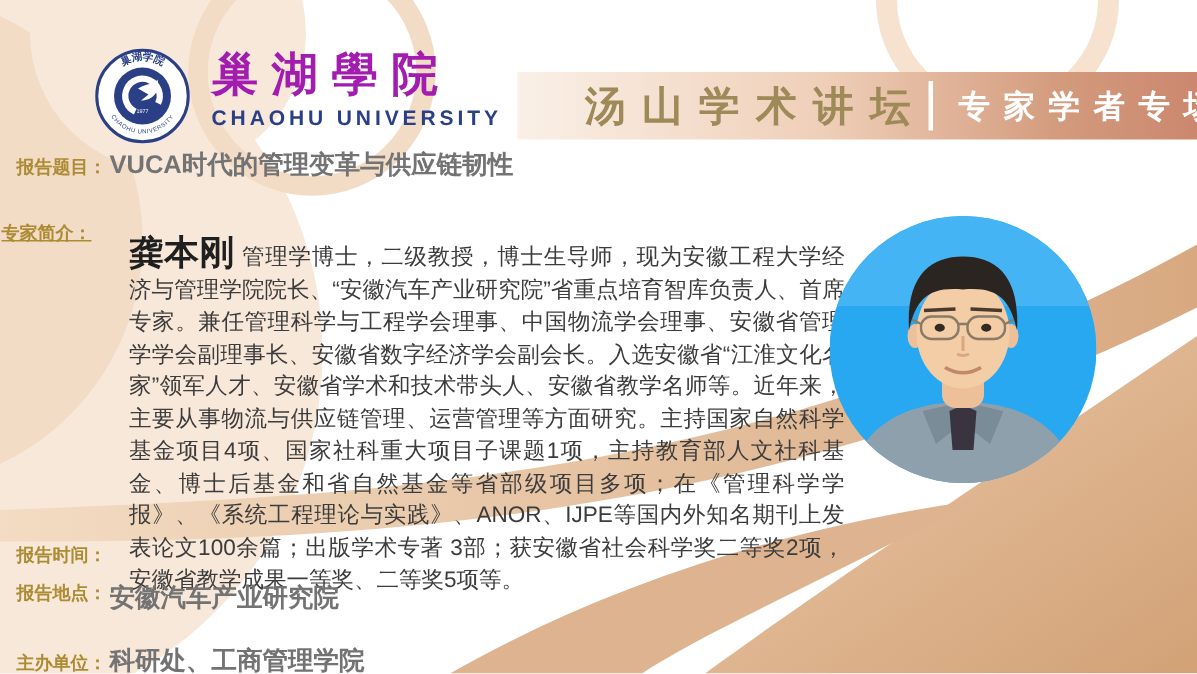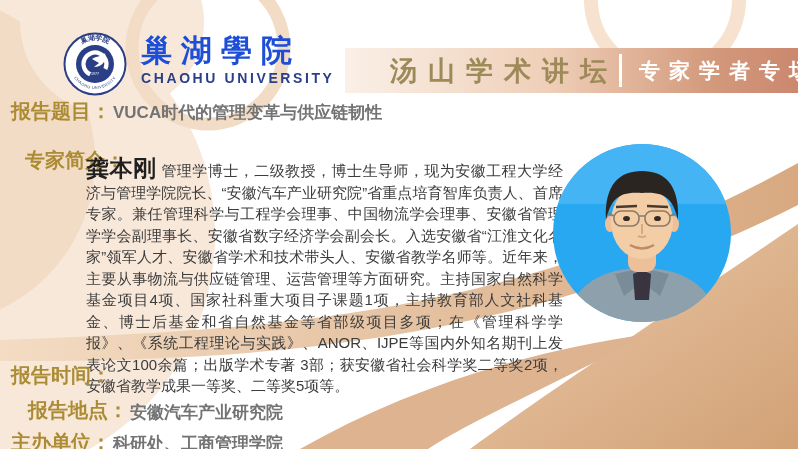--- a/index.html
+++ b/index.html
@@ -8,52 +8,52 @@
     font-family:"Liberation Sans","DejaVu Sans",sans-serif;
   }
   .poster{position:absolute;inset:0;width:798px;height:449px;overflow:hidden;}
   .decor{position:absolute;left:0;top:0;width:798px;height:449px;z-index:0;}
 
   
   .seal{position:absolute;left:62px;top:31px;width:66px;height:66px;z-index:2;}
   .univ-names{position:absolute;left:141px;top:33px;z-index:2;}
   .name-zh{
     font-family:"DejaVu Serif","Liberation Serif",serif;font-weight:bold;
-    color:#1d4ed8;font-size:31px;letter-spacing:9px;line-height:34px;white-space:nowrap;
+    color:#a21caf;font-size:31px;letter-spacing:9px;line-height:34px;white-space:nowrap;
   }
   .name-en{
     color:#2b3f87;font-weight:bold;font-size:14px;letter-spacing:2.6px;margin-top:3px;white-space:nowrap;
   }
   .banner{
     position:absolute;left:345px;top:48px;width:453px;height:45px;z-index:1;
     background:linear-gradient(90deg,#faf0e7 0%,#efcfb8 42%,#d39a7c 75%,#c8816a 100%);
     display:flex;align-items:center;padding-left:32px;
   }
   .forum-title{
     color:#9d8a58;font-size:27px;font-weight:bold;letter-spacing:11px;
     margin-left:13px;white-space:nowrap;
   }
   .banner-divider{width:3px;height:33px;background:#ffffff;margin-left:1px;flex:0 0 auto;}
   .session-title{
     color:#ffffff;font-family:"DejaVu Serif","Liberation Serif",serif;font-weight:600;
     font-size:21px;letter-spacing:9px;margin-left:17px;white-space:nowrap;text-align:center;
   }
 
   
-  .label{color:#ab8b33;font-size:20px;font-weight:bold;white-space:nowrap;}
+  .label{color:#ab8b33;font-size:12px;font-weight:bold;white-space:nowrap;}
   .value{color:#737373;font-size:17px;font-weight:bold;white-space:nowrap;}
   .row-title{position:absolute;left:11px;top:98px;z-index:2;display:flex;align-items:baseline;gap:2px;}
-  .intro-label{position:absolute;left:25px;top:147px;z-index:2;}
+  .intro-label{position:absolute;left:1px;top:147px;z-index:2;text-decoration:underline;}
   .bio{
     position:absolute;left:86px;top:143px;width:477px;z-index:2;
     font-size:15px;line-height:21.5px;color:#3c3c3c;text-align:justify;
   }
   .speaker-name{font-size:23px;font-weight:bold;color:#1f1f1f;margin-right:5px;}
   .row-time{position:absolute;left:11px;top:362px;z-index:2;display:flex;align-items:baseline;gap:2px;text-align:right;}
-  .row-place{position:absolute;left:11px;top:397px;z-index:2;display:flex;align-items:flex-end;gap:2px;margin-left:17px;}
+  .row-place{position:absolute;left:11px;top:387px;z-index:2;display:flex;align-items:flex-start;gap:2px;}
   .row-org{position:absolute;left:11px;top:429px;z-index:2;display:flex;align-items:baseline;gap:2px;}
 
   
   .photo{
     position:absolute;left:553px;top:144px;width:178px;height:178px;border-radius:50%;
     overflow:hidden;z-index:2;
   }
   .photo svg{display:block;}
 </style>
 </head>

